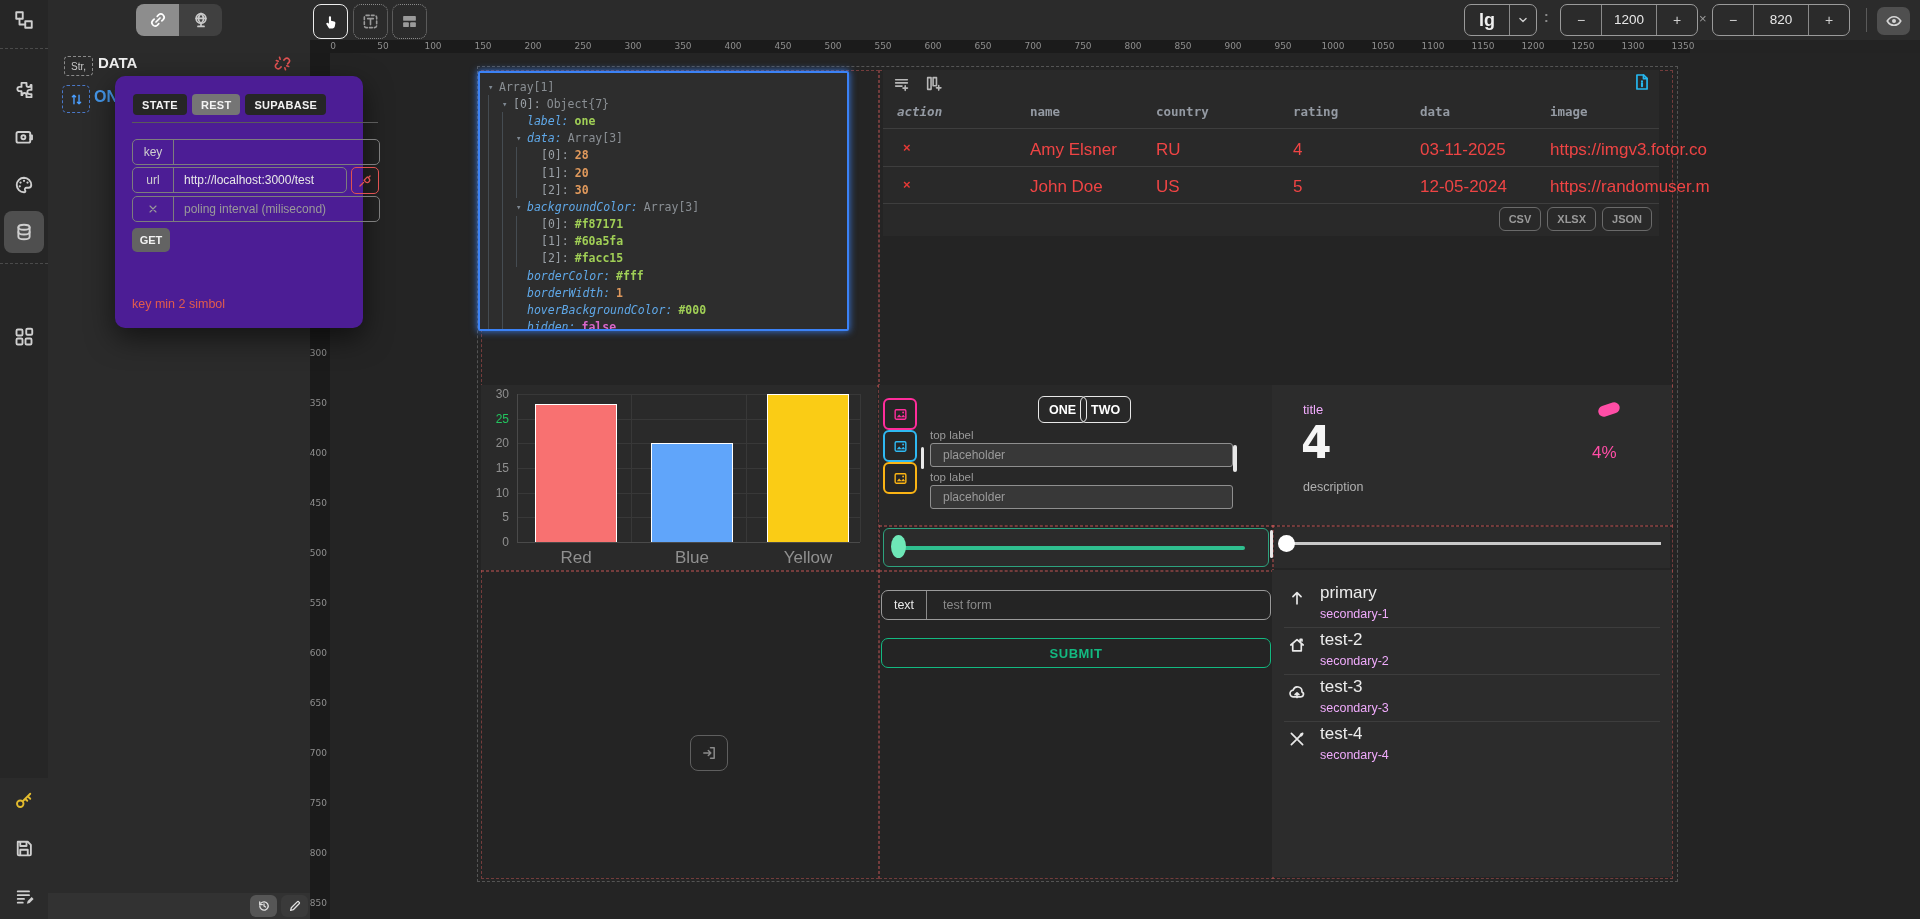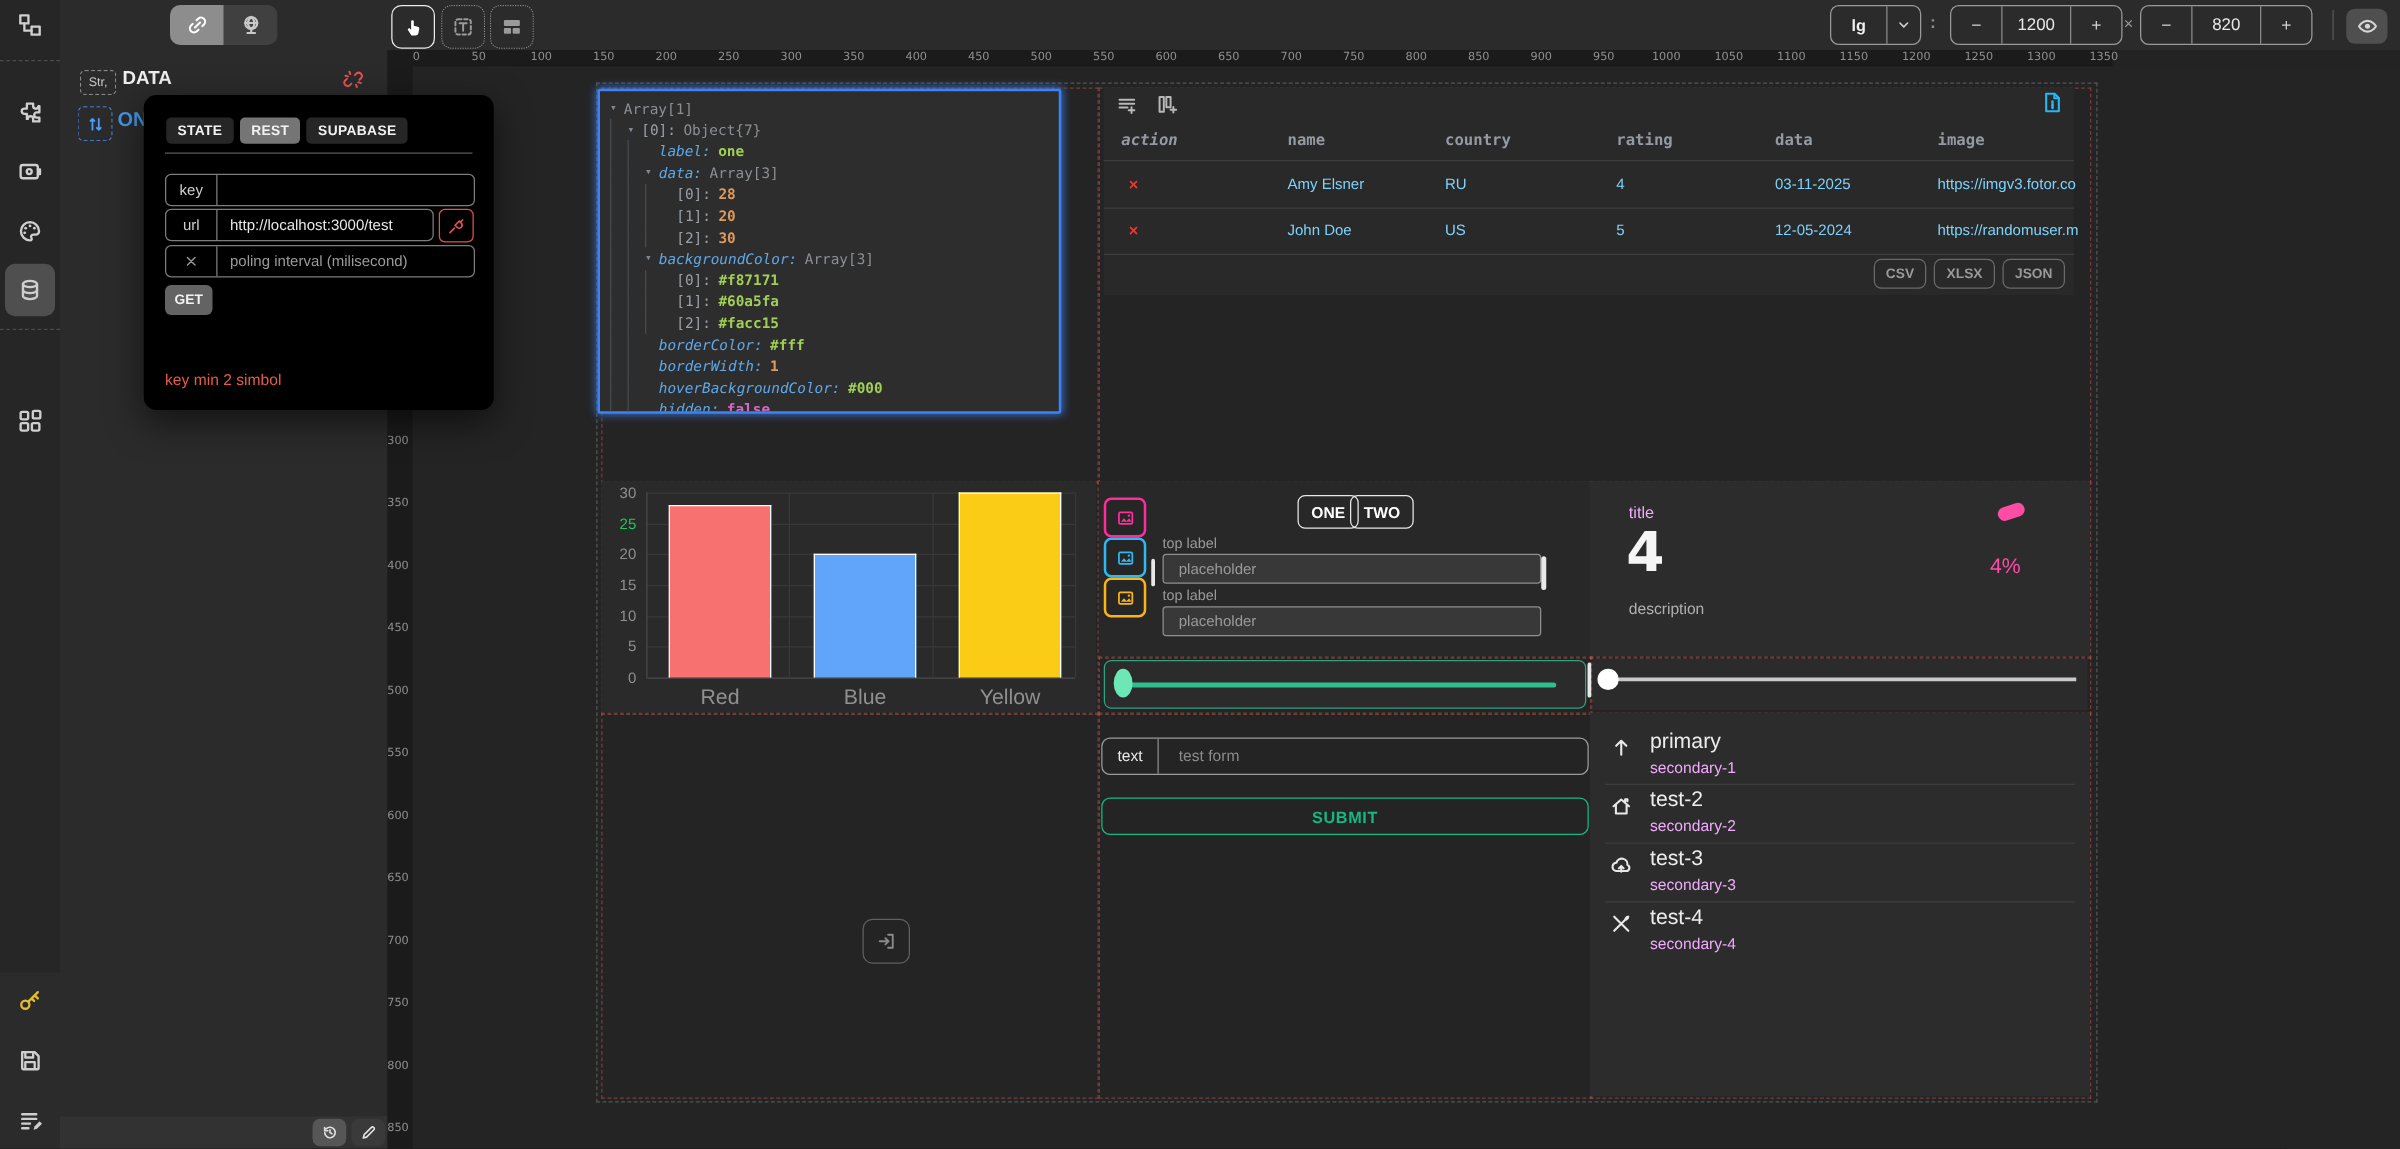--- a/index.html
+++ b/index.html
@@ -10,21 +10,21 @@
   #topbar{position:absolute;left:48px;top:0;width:1872px;height:40px;background:#2b2b2b;}
   .tb-group{position:absolute;top:4px;height:32px;border-radius:8px;overflow:hidden;display:flex;}
   .tb-seg{width:43px;height:32px;display:flex;align-items:center;justify-content:center;color:#c9c9c9;background:#404040;}
   .tb-seg.on{background:#8d8d8d;color:#fff;}
   .tool-btn{position:absolute;top:4px;width:33px;height:33px;border-radius:8px;display:flex;align-items:center;justify-content:center;color:#9a9a9a;border:1px dotted #8a8a8a;background:transparent;}
   .tool-btn.on{border:1.5px solid #ececec;color:#fff;}
   .stepper{position:absolute;top:4px;height:30px;border:1px solid #9a9a9a;border-radius:7px;display:flex;align-items:center;color:#e8e8e8;font-size:14px;}
   .stepper .sp{width:40px;text-align:center;color:#d0d0d0;}
   .stepper .val{width:54px;text-align:center;border-left:1px solid #8a8a8a;border-right:1px solid #8a8a8a;height:30px;line-height:30px;font-size:13.5px;}
   #bp-dd{position:absolute;left:1464px;top:4px;width:71px;height:30px;border:1px solid #9a9a9a;border-radius:7px;display:flex;align-items:center;color:#f0f0f0;}
-  #bp-dd .lbl{width:44px;text-align:center;font-weight:bold;font-size:13px;}
+  #bp-dd .lbl{width:44px;text-align:center;font-weight:bold;font-size:18px;}
   #bp-dd .chev{width:26px;height:30px;display:flex;align-items:center;justify-content:center;border-left:1px solid #8a8a8a;color:#cfcfcf;}
   #tb-dots{position:absolute;left:1544px;top:9px;color:#8a8a8a;font-size:14px;font-weight:bold;}
   #tb-times{position:absolute;left:1699px;top:11px;color:#9a9a9a;font-size:13px;}
   #tb-div{position:absolute;left:1866px;top:8px;width:1px;height:24px;background:#5a5a5a;}
   #eye-btn{position:absolute;left:1877px;top:7px;width:33px;height:28px;background:#4f4f4f;border-radius:7px;display:flex;align-items:center;justify-content:center;color:#d5d5d5;}
   
   #sidebar{position:absolute;left:0;top:0;width:48px;height:919px;background:#262626;}
   #sb-bottom-bg{position:absolute;left:0;top:778px;width:48px;height:141px;background:#2b2b2b;}
   .sb-item{position:absolute;left:14px;width:20px;height:20px;color:#cfcfcf;display:flex;align-items:center;justify-content:center;}
   .sb-active-bg{position:absolute;left:4px;width:40px;height:42px;background:#4f4f4f;border-radius:8px;}
@@ -68,21 +68,21 @@
   .v-number{color:#e0995c;font-weight:bold;}
   .v-bool{color:#d966c9;font-weight:bold;}
   .t-muted{color:#8a8f94;}
   
   #tablew{position:absolute;left:883px;top:70px;width:776px;height:166px;background:#292929;z-index:6;}
   .tw-icon{position:absolute;color:#b8b8b8;}
   #tw-file{position:absolute;left:750px;top:3px;width:17px;height:20px;color:#26b8f0;}
   .tw-hrow{position:absolute;left:0;top:26px;width:776px;height:32px;border-bottom:1px solid #3e3e3e;}
   .tw-h{position:absolute;top:8px;font-family:"DejaVu Sans Mono",monospace;font-size:12.5px;font-weight:bold;color:#949aa3;}
   .tw-row{position:absolute;left:0;width:776px;height:37px;border-bottom:1px solid #3e3e3e;}
-  .tw-c{position:absolute;top:11px;font-size:12px;color:#7dd3fc;}
+  .tw-c{position:absolute;top:11px;font-size:17px;color:#ef4444;}
   .tw-x{color:#e53935;font-weight:bold;font-size:13px;}
   #tw-exports{position:absolute;right:7px;top:137px;display:flex;gap:6px;}
   .tw-exp{height:22px;padding:0 9px;border:1px solid #6a6a6a;border-radius:6px;color:#9a9a9a;font-size:11px;font-weight:bold;display:flex;align-items:center;}
   
   #chart{position:absolute;left:481px;top:385px;width:396px;height:185px;background:#2a2a2a;z-index:6;}
   .ch-grid{position:absolute;background:#383838;}
   .ch-grid.axis{background:#4a4a4a;}
   .ch-bar{position:absolute;border:1px solid #fff;border-bottom:none;box-sizing:border-box;}
   .ch-xlab{position:absolute;transform:translateX(-50%);font-size:17px;color:#909090;top:163px;}
   
@@ -594,21 +594,21 @@
     </div>
 
   <div id="enterb">
       <span class="ic">
         <svg width="16" height="16" viewBox="0 0 16 16" fill="none" stroke="currentColor" stroke-width="1.5" stroke-linecap="round" stroke-linejoin="round">
           <path d="M9.5 2.8h3.7v10.4H9.5M2.8 8h7M7.3 5.5L9.8 8l-2.5 2.5"></path>
         </svg>
       </span>
     </div>
 
-<div id="popover" style="position: absolute; left: 115px; top: 76px; width: 280px; height: 252px; background: #000000; border-radius: 10px; box-shadow: rgba(0, 0, 0, 0.55) 0px 10px 28px; z-index: 40;">
+<div id="popover" style="position: absolute; left: 115px; top: 76px; width: 248px; height: 252px; background: #4c1d95; border-radius: 10px; box-shadow: rgba(0, 0, 0, 0.55) 0px 10px 28px; z-index: 40;">
       <div style="position: absolute; left: 18px; top: 18px; display: flex; gap: 5px;">
         <span class="pop-tab">STATE</span>
         <span class="pop-tab on">REST</span>
         <span class="pop-tab">SUPABASE</span>
       </div>
       <div style="position: absolute; left: 17px; top: 46px; width: 246px; border-top: 1px solid rgb(90, 90, 90);"></div>
       <div class="pop-input" style="top: 63px; width: 246px;">
         <span class="pi-lbl">key</span>
         <input value="" style="">
       </div>

